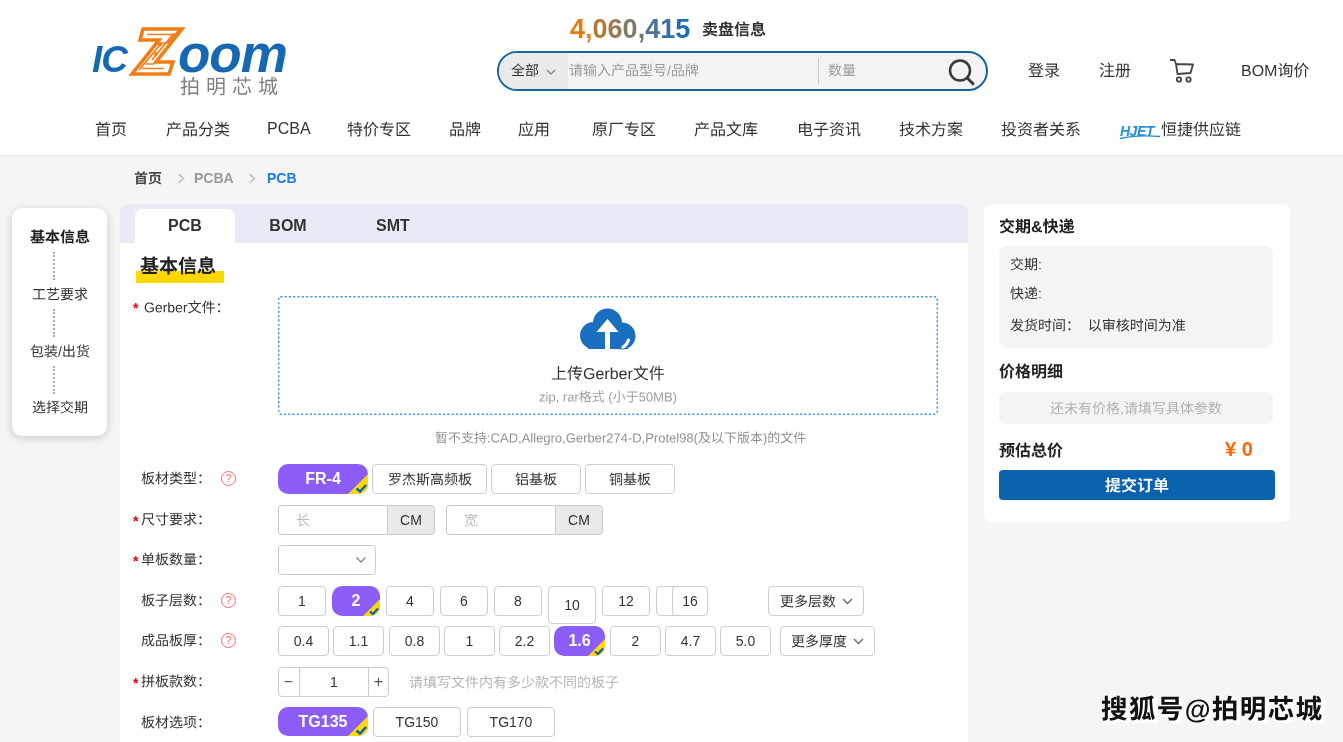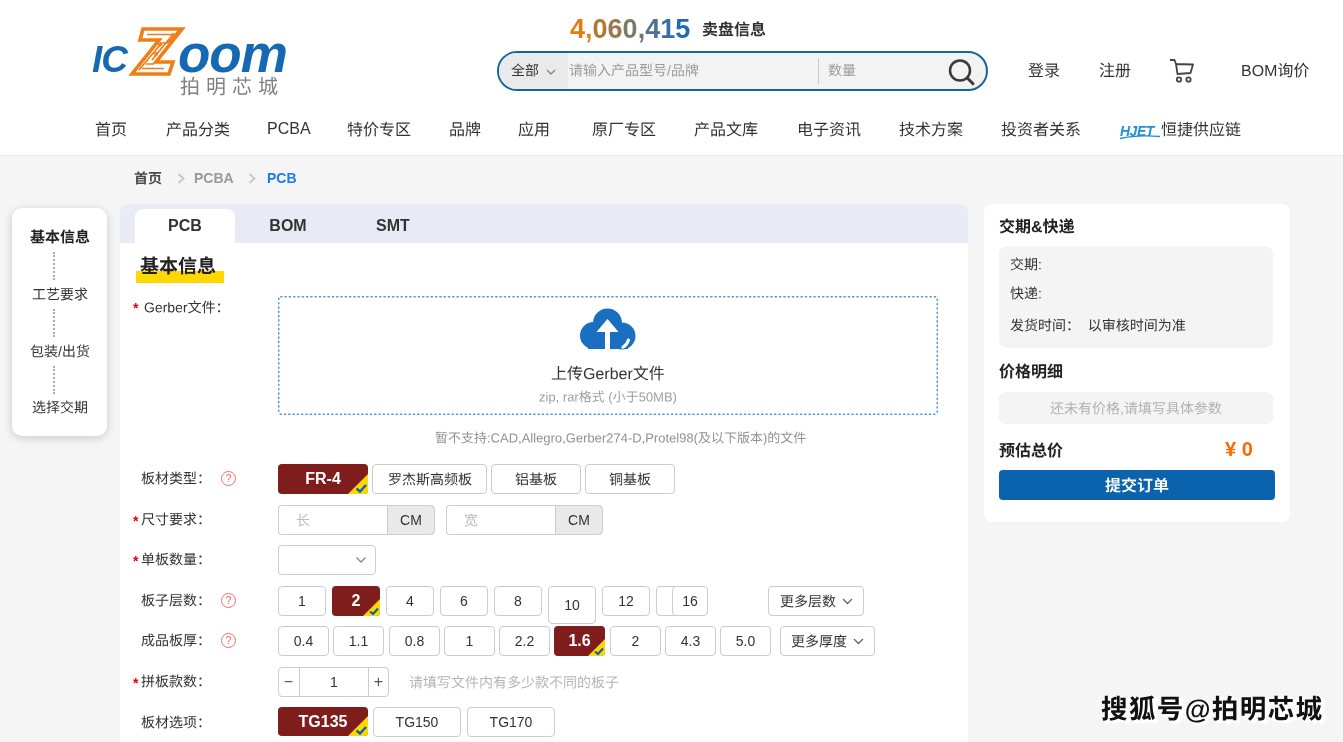--- a/index.html
+++ b/index.html
@@ -3,21 +3,21 @@
 <style>
 *{margin:0;padding:0;box-sizing:border-box}
 html,body{width:1343px;height:742px;overflow:hidden;background:#fff;
 font-family:"Liberation Sans",sans-serif}
 .ab{position:absolute}
 .tr{display:block;overflow:visible}
 .fc{position:absolute;display:flex;align-items:center}
 .cc{position:absolute;display:flex;align-items:center;justify-content:center}
 .btn{position:absolute;background:#fff;border:1px solid #ccc;border-radius:4px;
 display:flex;align-items:center;justify-content:center;font-size:14px;color:#333}
-.act{background:#7f1d1d;border-color:#0b63ae;color:#fff;font-weight:bold;overflow:hidden;position:absolute;border-radius:4px;display:flex;align-items:center;justify-content:center}
+.act{background:#8b5cf6;border-color:#0b63ae;color:#fff;font-weight:bold;overflow:hidden;position:absolute;border-radius:10px;display:flex;align-items:center;justify-content:center}
 .ck{position:absolute;right:0;bottom:0}
 .q{position:absolute;width:15px;height:15px;border:1px solid #f56c6c;border-radius:50%;
 color:#f56c6c;font-size:11px;line-height:13px;text-align:center}
 .star{position:absolute;color:#e60012;font-size:14px;font-weight:bold}
 .sep{position:absolute;border-left:2px dotted #ababab;width:0;height:28px;left:53px}
 </style></head>
 <body>
 <svg width="0" height="0" style="position:absolute">
     <defs>
       <path id="g0" d="M535 -39C671 -6 812 46 897 88L963 -12C874 -51 723 -99 587 -130ZM228 -421C290 -400 367 -362 405 -333L466 -407C426 -435 352 -469 293 -487H787C770 -458 752 -430 735 -408L824 -355C869 -408 917 -487 952 -560L867 -596L847 -589H565V-654H876V-757H565V-845H442V-757H139V-654H442V-589H74V-487H284ZM492 -462C487 -383 482 -315 464 -257H301L349 -320C308 -349 230 -381 169 -397L115 -327C168 -311 231 -282 272 -257H60V-152H408C349 -84 243 -37 53 -8C75 18 103 63 112 94C369 48 492 -33 554 -152H940V-257H591C606 -318 613 -386 618 -462Z"></path>
@@ -713,21 +713,21 @@
 <div class="btn" style="left:278px;top:626px;width:51px;height:30px">0.4</div>
 <div class="btn" style="left:333px;top:626px;width:51px;height:30px">1.1</div>
 <div class="btn" style="left:389px;top:626px;width:51px;height:30px">0.8</div>
 <div class="btn" style="left:444px;top:626px;width:51px;height:30px">1</div>
 <div class="btn" style="left:499px;top:626px;width:51px;height:30px">2.2</div>
 <div class="act" style="left:554px;top:626px;width:51px;height:30px">1.6<svg class="ck" width="17" height="17" viewBox="0 0 17 17">
       <path d="M17 0 L17 17 L0 17 Z" fill="#ffd802"></path>
       <path d="M7 12.5 l3 2.5 l5-5.5" stroke="#0b63ae" stroke-width="2.2" fill="none"></path>
     </svg></div>
 <div class="btn" style="left:610px;top:626px;width:51px;height:30px">2</div>
-<div class="btn" style="left:665px;top:626px;width:51px;height:30px">4.3</div>
+<div class="btn" style="left:665px;top:626px;width:51px;height:30px">4.7</div>
 <div class="btn" style="left:720px;top:626px;width:51px;height:30px">5.0</div>
 <div class="btn" style="left:780px;top:626px;width:95px;height:30px">
     <svg class="tr" width="56" height="14" viewBox="0 0 56 14" fill="#333">
       <use href="#g140" transform="translate(0.0,12.3) scale(0.014000,0.014000)"></use>
       <use href="#g141" transform="translate(14.0,12.3) scale(0.014000,0.014000)"></use>
       <use href="#g88" transform="translate(28.0,12.3) scale(0.014000,0.014000)"></use>
       <use href="#g142" transform="translate(42.0,12.3) scale(0.014000,0.014000)"></use>
     </svg>
     <svg style="margin-left:6px" width="11" height="7" viewBox="0 0 11 7">
       <path d="M1 1 L5.5 5.5 L10 1" stroke="#666" stroke-width="1.3" fill="none"></path>

